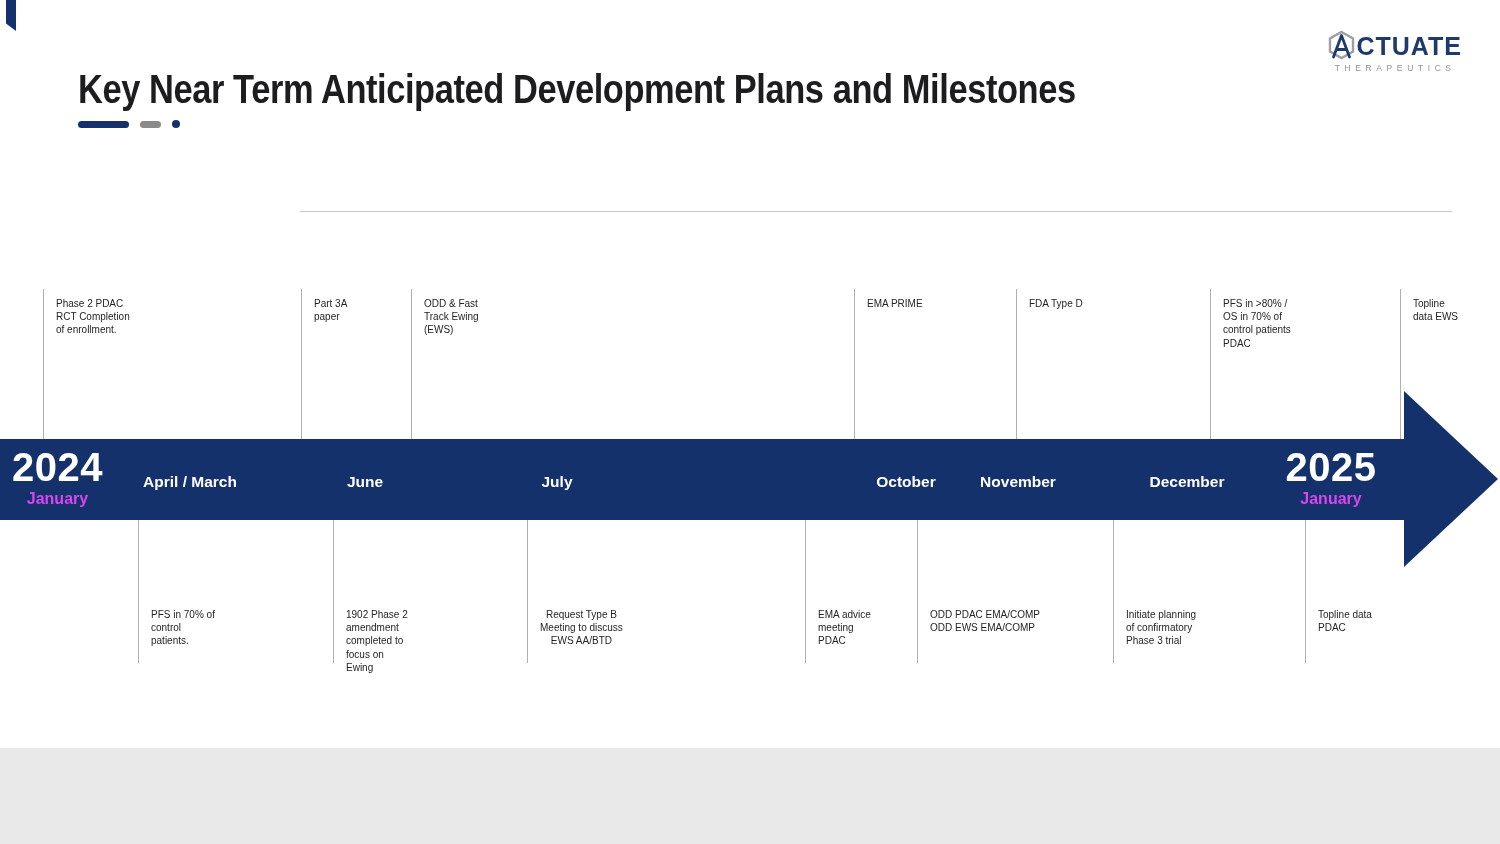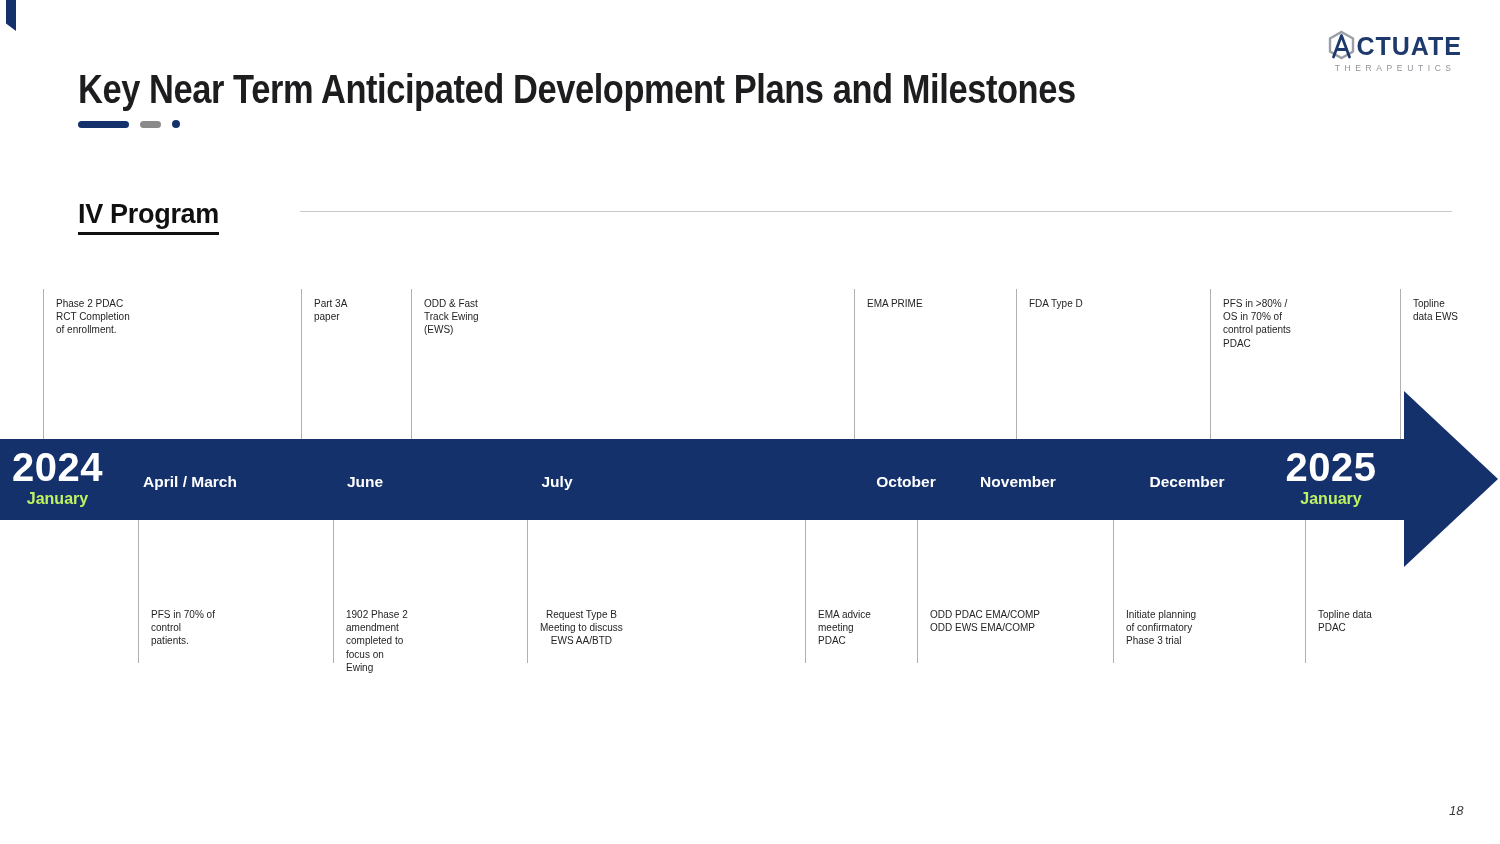--- a/index.html
+++ b/index.html
@@ -1,17 +1,17 @@
 <!DOCTYPE html>
 <html><head>
 <meta charset="utf-8">
 <style>
   html,body{margin:0;padding:0;background:#e9e9e9;}
   .slide{
-    position:relative;width:1500px;height:844px;background:#ffffff;
+    position:relative;width:1500px;height:748px;background:#ffffff;
     font-family:"Liberation Sans",sans-serif;overflow:hidden;
     margin:0 auto;
   }
   
   .corner-accent{
     position:absolute;left:6px;top:0;width:10px;height:31px;background:#14316b;
     clip-path:polygon(0 0,100% 0,100% 100%,0 76%);
   }
   
   .logo{position:absolute;right:38px;top:30px;text-align:center;}
@@ -49,21 +49,21 @@
     clip-path:polygon(0 0,100% 50%,0 100%);
   }
   .month{
     position:absolute;top:34px;transform:translateX(-50%);
     font-size:15.5px;font-weight:bold;color:#ffffff;white-space:nowrap;
   }
   .year-group{position:absolute;top:8px;text-align:center;}
   .year-group.start{left:12px;}
   .year-group.end{left:1331px;transform:translateX(-50%);}
   .year-big{font-size:40px;font-weight:bold;color:#ffffff;line-height:40px;letter-spacing:0.5px;}
-  .year-month{font-size:16px;font-weight:bold;color:#bef264;margin-top:3px;}
+  .year-month{font-size:16px;font-weight:bold;color:#d946ef;margin-top:3px;}
   
   .page-number{position:absolute;left:1449px;top:803px;font-size:13px;color:#3c3c3c;font-style:italic;}
 </style>
 </head>
 <body>
 
 <div class="slide">
 
   <div class="corner-accent"></div>
 
@@ -79,21 +79,20 @@
   </div>
 
   <div class="title">Key Near Term Anticipated Development Plans and Milestones</div>
 
   <div class="title-marks">
     <div class="mark-line-navy"></div>
     <div class="mark-line-gray"></div>
     <div class="mark-dot-navy"></div>
   </div>
 
-  <div class="section-label">IV Program</div>
   <div class="section-rule"></div>
 
   <div id="milestones-top">
       <div class="tick tick-top" style="left: 43px;"></div>
       <div class="milestone-text top" style="left: 56px;">Phase 2 PDAC
 RCT Completion
 of enrollment.</div>
       <div class="tick tick-top" style="left: 301px;"></div>
       <div class="milestone-text top" style="left: 314px;">Part 3A
 paper</div>

